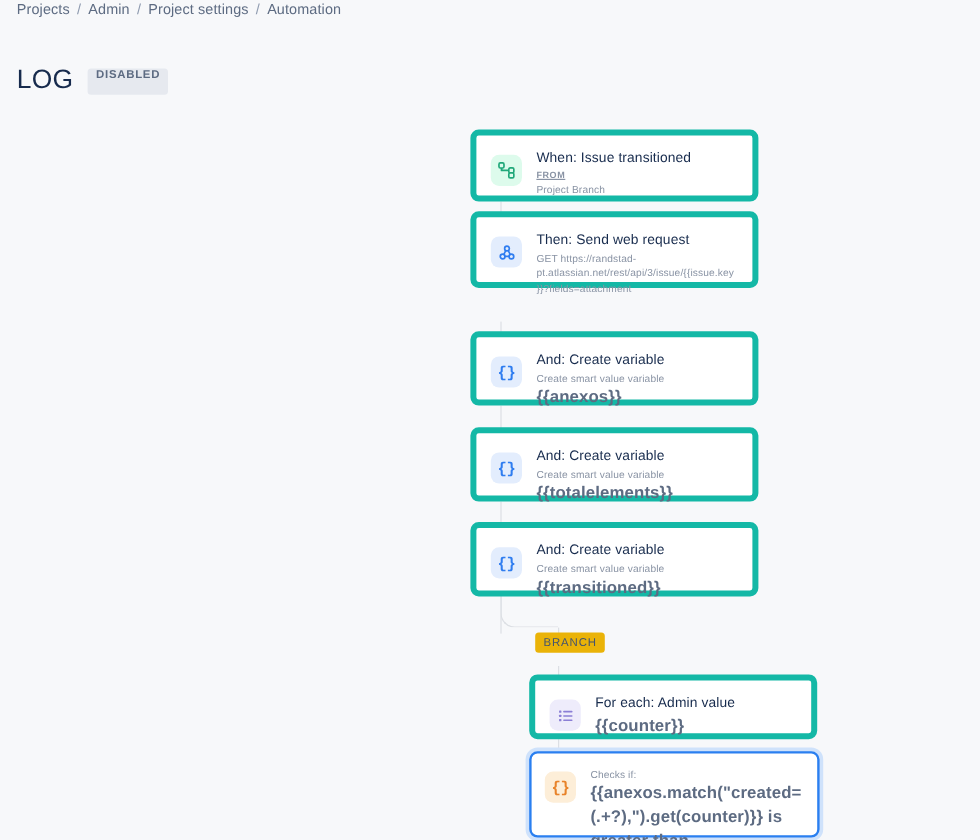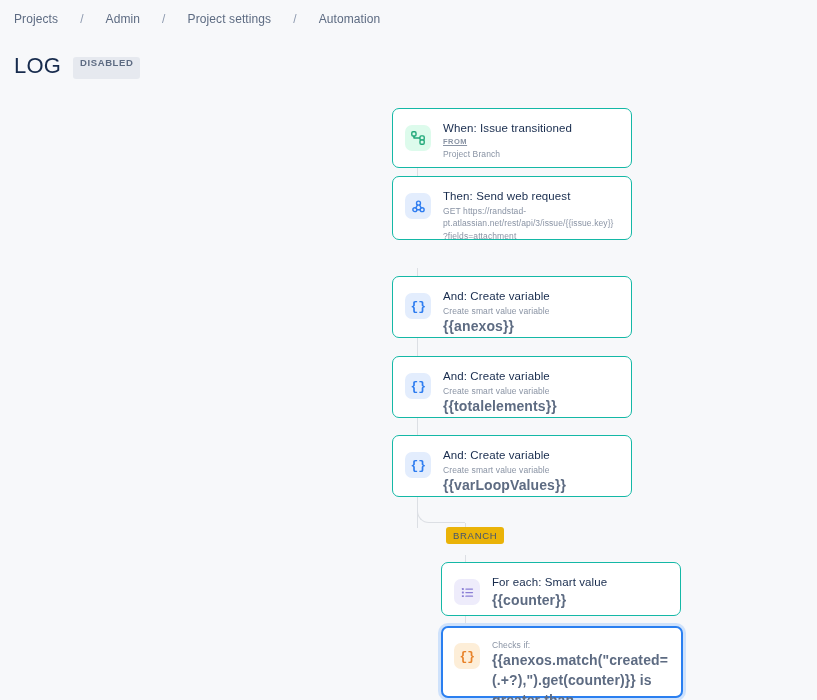--- a/index.html
+++ b/index.html
@@ -7,23 +7,23 @@
     margin: 0; padding: 0;
     width: 817px; height: 700px;
     background: #f7f8fa;
     font-family: "Liberation Sans", sans-serif;
     overflow: hidden;
   }
   #root { position: relative; width: 817px; height: 700px; background: #f7f8fa; }
 
   
   .breadcrumb {
-    position: absolute; left: 14px; top: 12px;
+    position: absolute; left: 14px; top: 1px;
     font-size: 12px; color: #5d6b82; letter-spacing: .1px;
-    display: flex; align-items: center; gap: 16px;
+    display: flex; align-items: center; gap: 0;
   }
   .crumb { color: #5d6b82; text-decoration: none; white-space: nowrap; }
   .crumb-sep { color: #8f9bb0; padding: 0 6px; }
 
   
   .title-row {
     position: absolute; left: 14px; top: 55px;
     display: flex; gap: 12px;
   }
   .page-title {
@@ -64,21 +64,21 @@
     background: #eab308; color: #44546f;
     font-size: 9.5px; font-weight: 400; letter-spacing: .7px;
     padding: 3px 7px; border-radius: 3px;
     white-space: nowrap;
   }
 
   
   .card {
     position: absolute;
     background: #ffffff;
-    border: 1px solid #14b8a6;
+    border: 5px solid #14b8a6;
     border-radius: 7px;
     display: flex;
     align-items: flex-start;
     padding: 12px 14px 12px 12px;
     gap: 12px;
   }
   .card.selected {
     border: 2px solid #2a7ff0;
     box-shadow: 0 0 0 3px #cfe2fb;
     padding: 11px 13px 11px 11px;
@@ -211,37 +211,37 @@
         </div>
       </div>
 
       <div class="card" style="left:0;top:335px;width:240px;height:62px;">
         <span class="card-icon ic-blue">
           <span class="brace blue">{ }</span>
         </span>
         <div class="card-body">
           <div class="card-title">And: Create variable</div>
           <div class="card-sub">Create smart value variable</div>
-          <div class="card-sub strong">{{varLoopValues}}</div>
+          <div class="card-sub strong">{{transitioned}}</div>
         </div>
       </div>
 
       <div class="card" style="left:49px;top:462px;width:240px;height:54px;">
         <span class="card-icon ic-purple">
           <svg width="15" height="15" viewBox="0 0 16 16">
             <rect x="2" y="3.2" width="2.1" height="2.1" rx=".5" fill="#8b7fd6"></rect>
             <rect x="2" y="7" width="2.1" height="2.1" rx=".5" fill="#8b7fd6"></rect>
             <rect x="2" y="10.8" width="2.1" height="2.1" rx=".5" fill="#8b7fd6"></rect>
             <rect x="5.6" y="3.6" width="8.4" height="1.4" rx=".7" fill="#8b7fd6"></rect>
             <rect x="5.6" y="7.4" width="8.4" height="1.4" rx=".7" fill="#8b7fd6"></rect>
             <rect x="5.6" y="11.2" width="8.4" height="1.4" rx=".7" fill="#8b7fd6"></rect>
           </svg>
         </span>
         <div class="card-body">
-          <div class="card-title">For each: Smart value</div>
+          <div class="card-title">For each: Admin value</div>
           <div class="card-sub strong">{{counter}}</div>
         </div>
       </div>
 
       <div class="card selected" style="left:49px;top:526px;width:242px;height:72px;">
         <span class="card-icon ic-orange">
           <span class="brace orange">{ }</span>
         </span>
         <div class="card-body">
           <div class="card-sub">Checks if:</div>

